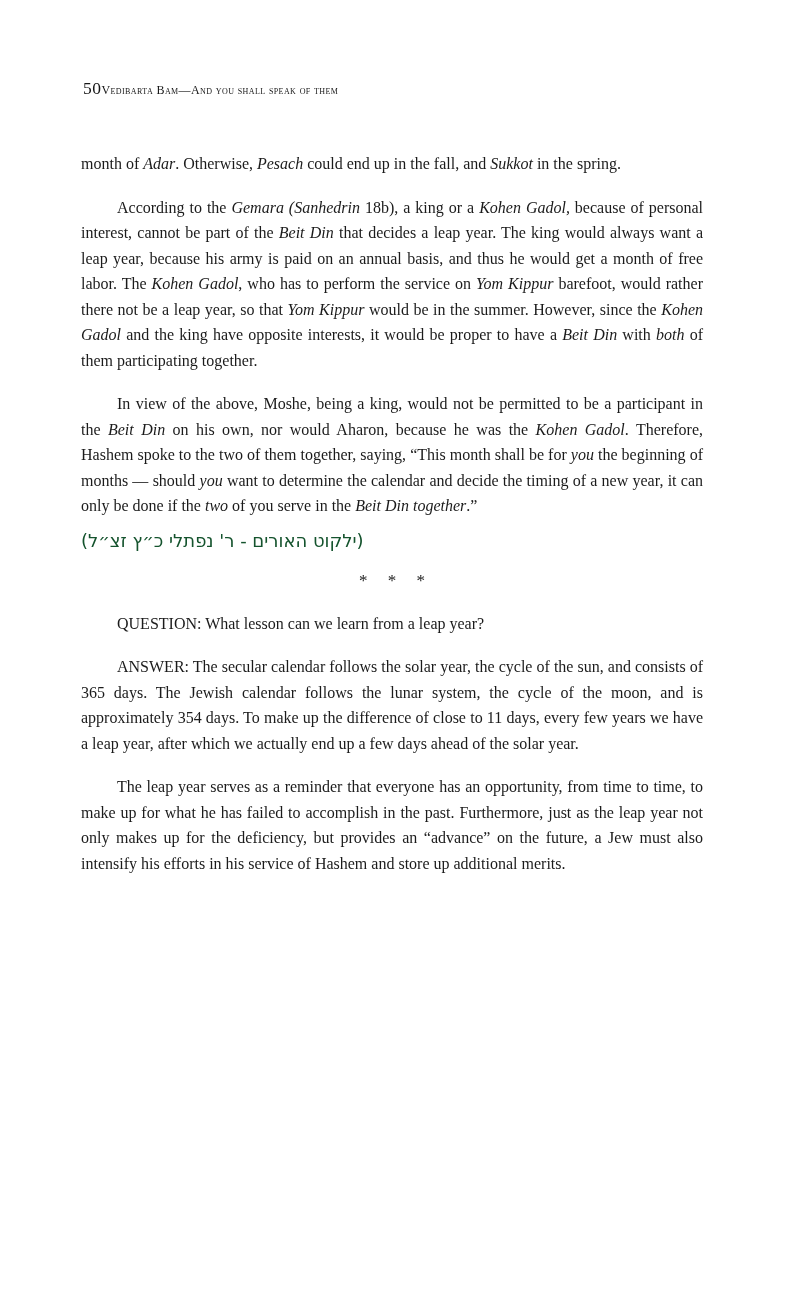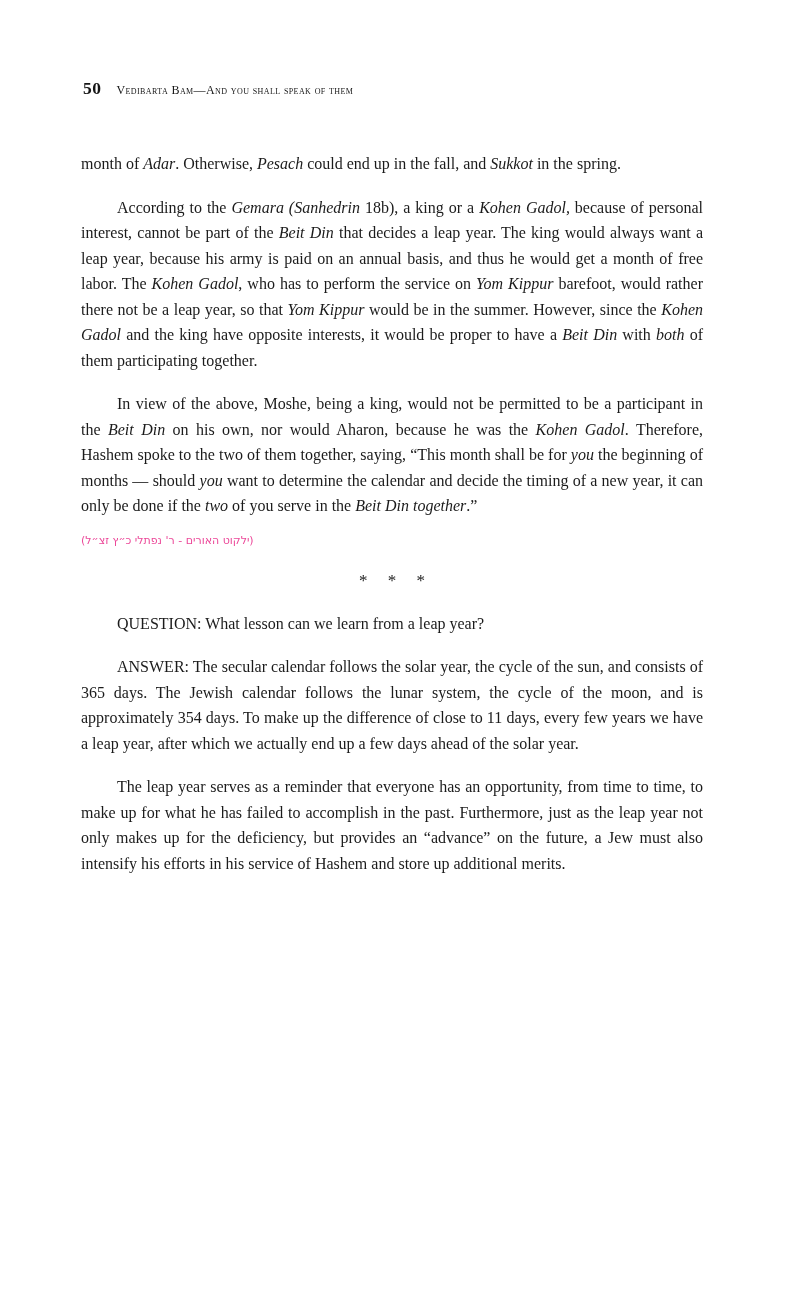--- a/index.html
+++ b/index.html
@@ -23,22 +23,21 @@
     width: 622px;
   }
   .running-header {
     display: flex;
     align-items: baseline;
     font-size: 17.5px;
     margin: 0 0 52px 2px;
     color: #161616;
   }
   .page-number {
-    font-weight: bold;
-    margin-right: 15px;
+    font-weight: normal;
     letter-spacing: 0.5px;
   }
   .running-title {
     font-variant: small-caps;
     letter-spacing: 0.4px;
     font-size: 12px;
   }
   p.body-par {
     font-size: 16px;
     line-height: 25.5px;
@@ -47,24 +46,24 @@
     margin: 0 0 18px 0;
     color: #1b1b1b;
   }
   p.body-par.no-indent {
     text-indent: 0;
   }
   .citation {
     direction: rtl;
     text-align: left;
     font-family: "DejaVu Sans", sans-serif;
-    font-size: 11px;
+    font-size: 18px;
     line-height: 20px;
     margin: -6px 0 0 0;
-    color: #ec4899;
+    color: #14532d;
   }
   .separator {
     text-align: center;
     font-size: 17px;
     line-height: 20px;
     word-spacing: 16px;
     margin: 20px 0 20px 0;
     color: #1b1b1b;
   }
   i { font-style: italic; }

